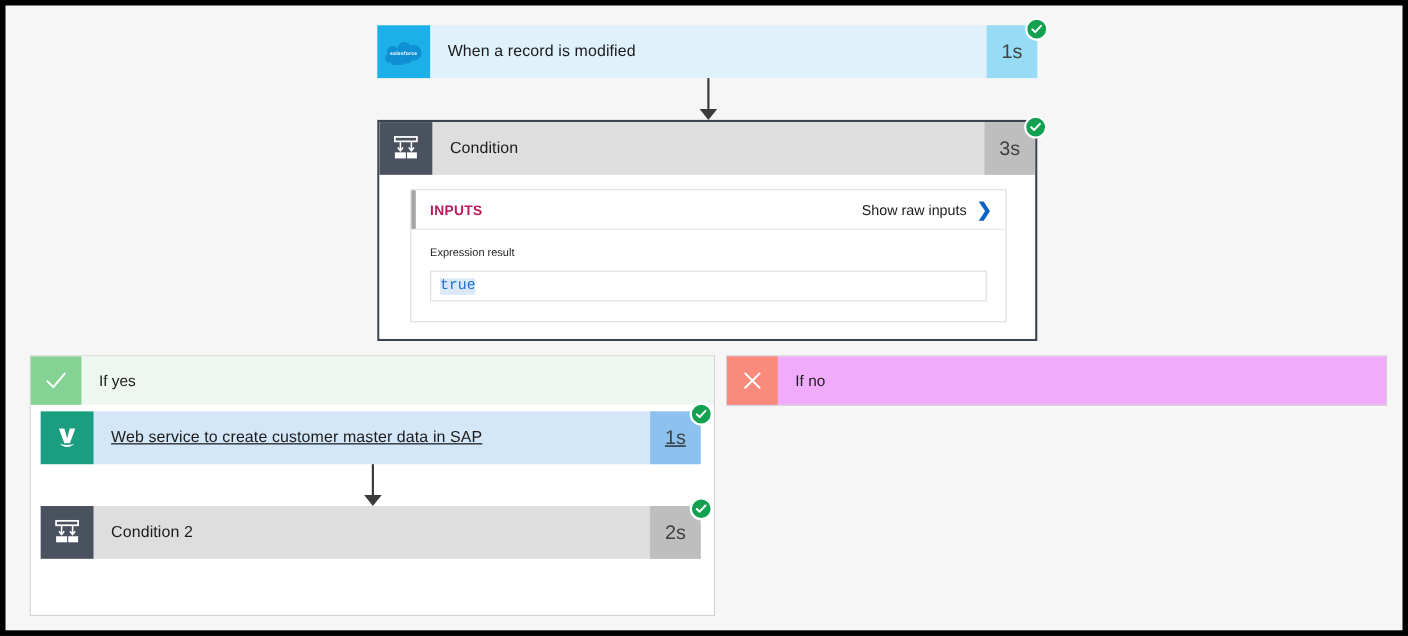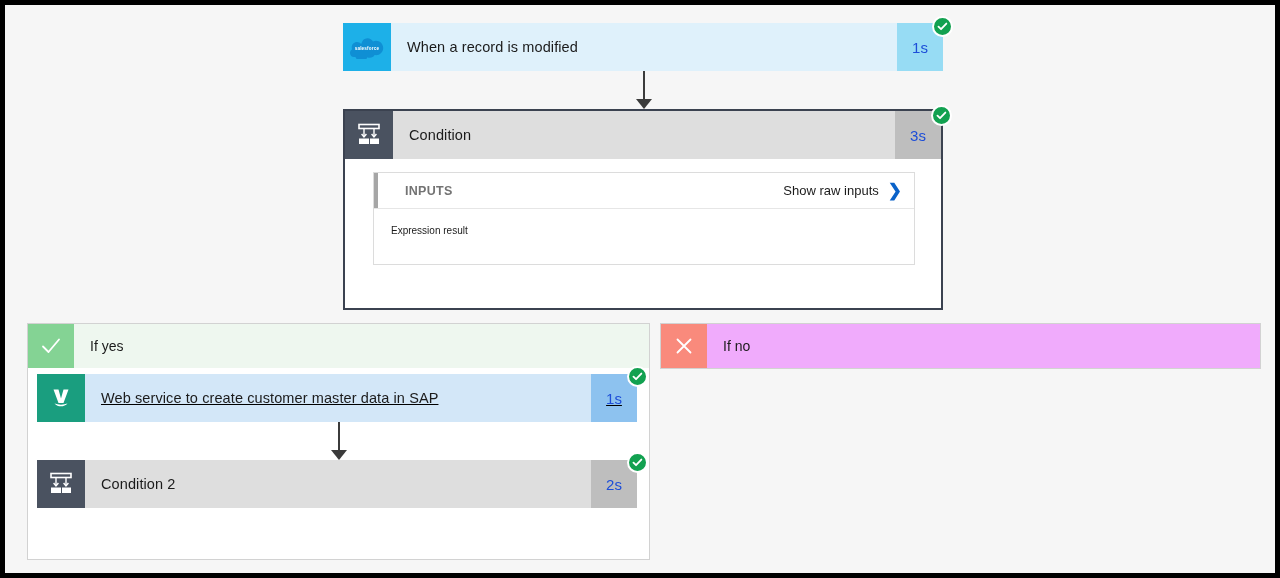--- a/index.html
+++ b/index.html
@@ -46,22 +46,22 @@
     font-size: 14.5px;
     color: #1b1b1b;
     letter-spacing: .1px;
   }
   .card-duration {
     width: 46px;
     min-width: 46px;
     display: flex;
     align-items: center;
     justify-content: center;
-    font-size: 15px;
-    color: #1d4ed8;
+    font-size: 18px;
+    color: #404040;
     margin-left: 24px;
   }
 
   
   .card-trigger { background: #dff1fb; }
   .card-trigger .card-icon { background: #1db0e8; }
   .card-trigger .card-duration { background: #97dcf4; }
 
   
   .card-action { background: #d3e7f8; text-decoration: underline; }
@@ -155,24 +155,24 @@
     box-sizing: border-box;
   }
   .inputs-header:before {
     content: "";
     position: absolute;
     left: 0; top: 0; bottom: 0;
     width: 4px;
     background: #a6a6a6;
   }
   .inputs-label {
-    margin-left: 31px;
+    margin-left: 17px;
     font-size: 12.5px;
     font-weight: bold;
-    color: #737373;
+    color: #be185d;
     letter-spacing: .3px;
   }
   .show-raw {
     margin-left: auto;
     margin-right: 12px;
     display: flex;
     align-items: center;
     gap: 9px;
     font-size: 13px;
     color: #1b1b1b;
@@ -280,20 +280,23 @@
       <div class="inputs-panel">
         <div class="inputs-header">
           <span class="inputs-label">INPUTS</span>
           <span class="show-raw">
             <span>Show raw inputs</span>
             <span class="chev">❯</span>
           </span>
         </div>
         <div class="inputs-content">
           <div class="field-label">Expression result</div>
+          <div class="field-box">
+            <span class="field-value">true</span>
+          </div>
         </div>
       </div>
     </div>
   </div>
   <div class="status-badge" style="left:926px; top:100px;">
     <svg width="11" height="11" viewBox="0 0 12 12">
       <path d="M1.6 6.2 L4.4 8.9 L10.2 2.8" stroke="#ffffff" stroke-width="2" fill="none" stroke-linecap="round" stroke-linejoin="round"></path>
     </svg>
   </div>
 

